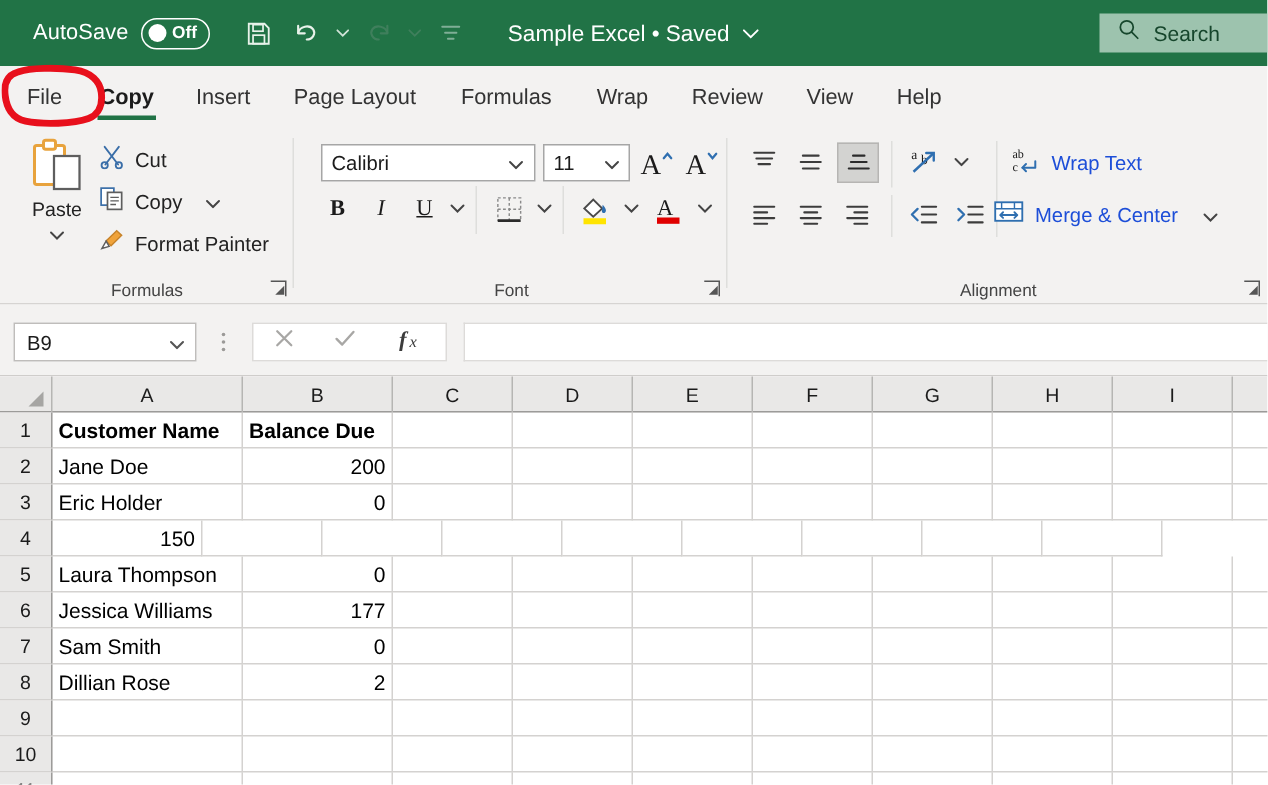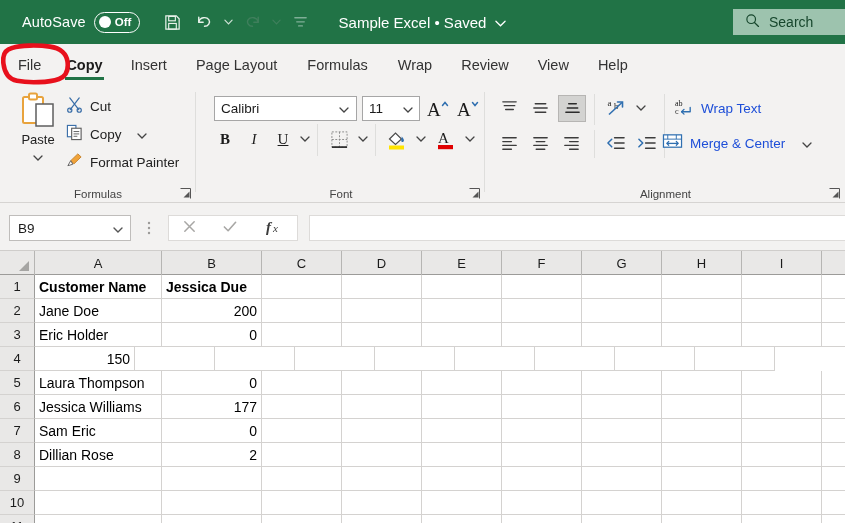--- a/index.html
+++ b/index.html
@@ -614,21 +614,21 @@
         <div class="colhdr" style="flex: 0 0 80px; width: 80px;">F</div>
         <div class="colhdr" style="flex: 0 0 80px; width: 80px;">G</div>
         <div class="colhdr" style="flex: 0 0 80px; width: 80px;">H</div>
         <div class="colhdr" style="flex: 0 0 80px; width: 80px;">I</div>
         <div class="colhdr" style="flex: 0 0 80px; width: 80px;">J</div>
       </div>
     <div class="rows" id="rows">
         <div class="row">
           <div class="rowhdr">1</div>
           <div class="cell hdr" style="flex: 0 0 127px; width: 127px;">Customer Name</div>
-          <div class="cell hdr" style="flex: 0 0 100px; width: 100px;">Jessica Due</div>
+          <div class="cell hdr" style="flex: 0 0 100px; width: 100px;">Balance Due</div>
           <div class="cell hdr" style="flex: 0 0 80px; width: 80px;"></div>
           <div class="cell hdr" style="flex: 0 0 80px; width: 80px;"></div>
           <div class="cell hdr" style="flex: 0 0 80px; width: 80px;"></div>
           <div class="cell hdr" style="flex: 0 0 80px; width: 80px;"></div>
           <div class="cell hdr" style="flex: 0 0 80px; width: 80px;"></div>
           <div class="cell hdr" style="flex: 0 0 80px; width: 80px;"></div>
           <div class="cell hdr" style="flex: 0 0 80px; width: 80px;"></div>
           <div class="cell hdr" style="flex: 0 0 80px; width: 80px;"></div>
         </div>
         <div class="row">
@@ -690,21 +690,21 @@
           <div class="cell" style="flex: 0 0 80px; width: 80px;"></div>
           <div class="cell" style="flex: 0 0 80px; width: 80px;"></div>
           <div class="cell" style="flex: 0 0 80px; width: 80px;"></div>
           <div class="cell" style="flex: 0 0 80px; width: 80px;"></div>
           <div class="cell" style="flex: 0 0 80px; width: 80px;"></div>
           <div class="cell" style="flex: 0 0 80px; width: 80px;"></div>
           <div class="cell" style="flex: 0 0 80px; width: 80px;"></div>
         </div>
         <div class="row">
           <div class="rowhdr">7</div>
-          <div class="cell" style="flex: 0 0 127px; width: 127px;">Sam Eric</div>
+          <div class="cell" style="flex: 0 0 127px; width: 127px;">Sam Smith</div>
           <div class="cell num" style="flex: 0 0 100px; width: 100px;">0</div>
           <div class="cell" style="flex: 0 0 80px; width: 80px;"></div>
           <div class="cell" style="flex: 0 0 80px; width: 80px;"></div>
           <div class="cell" style="flex: 0 0 80px; width: 80px;"></div>
           <div class="cell" style="flex: 0 0 80px; width: 80px;"></div>
           <div class="cell" style="flex: 0 0 80px; width: 80px;"></div>
           <div class="cell" style="flex: 0 0 80px; width: 80px;"></div>
           <div class="cell" style="flex: 0 0 80px; width: 80px;"></div>
           <div class="cell" style="flex: 0 0 80px; width: 80px;"></div>
         </div>

